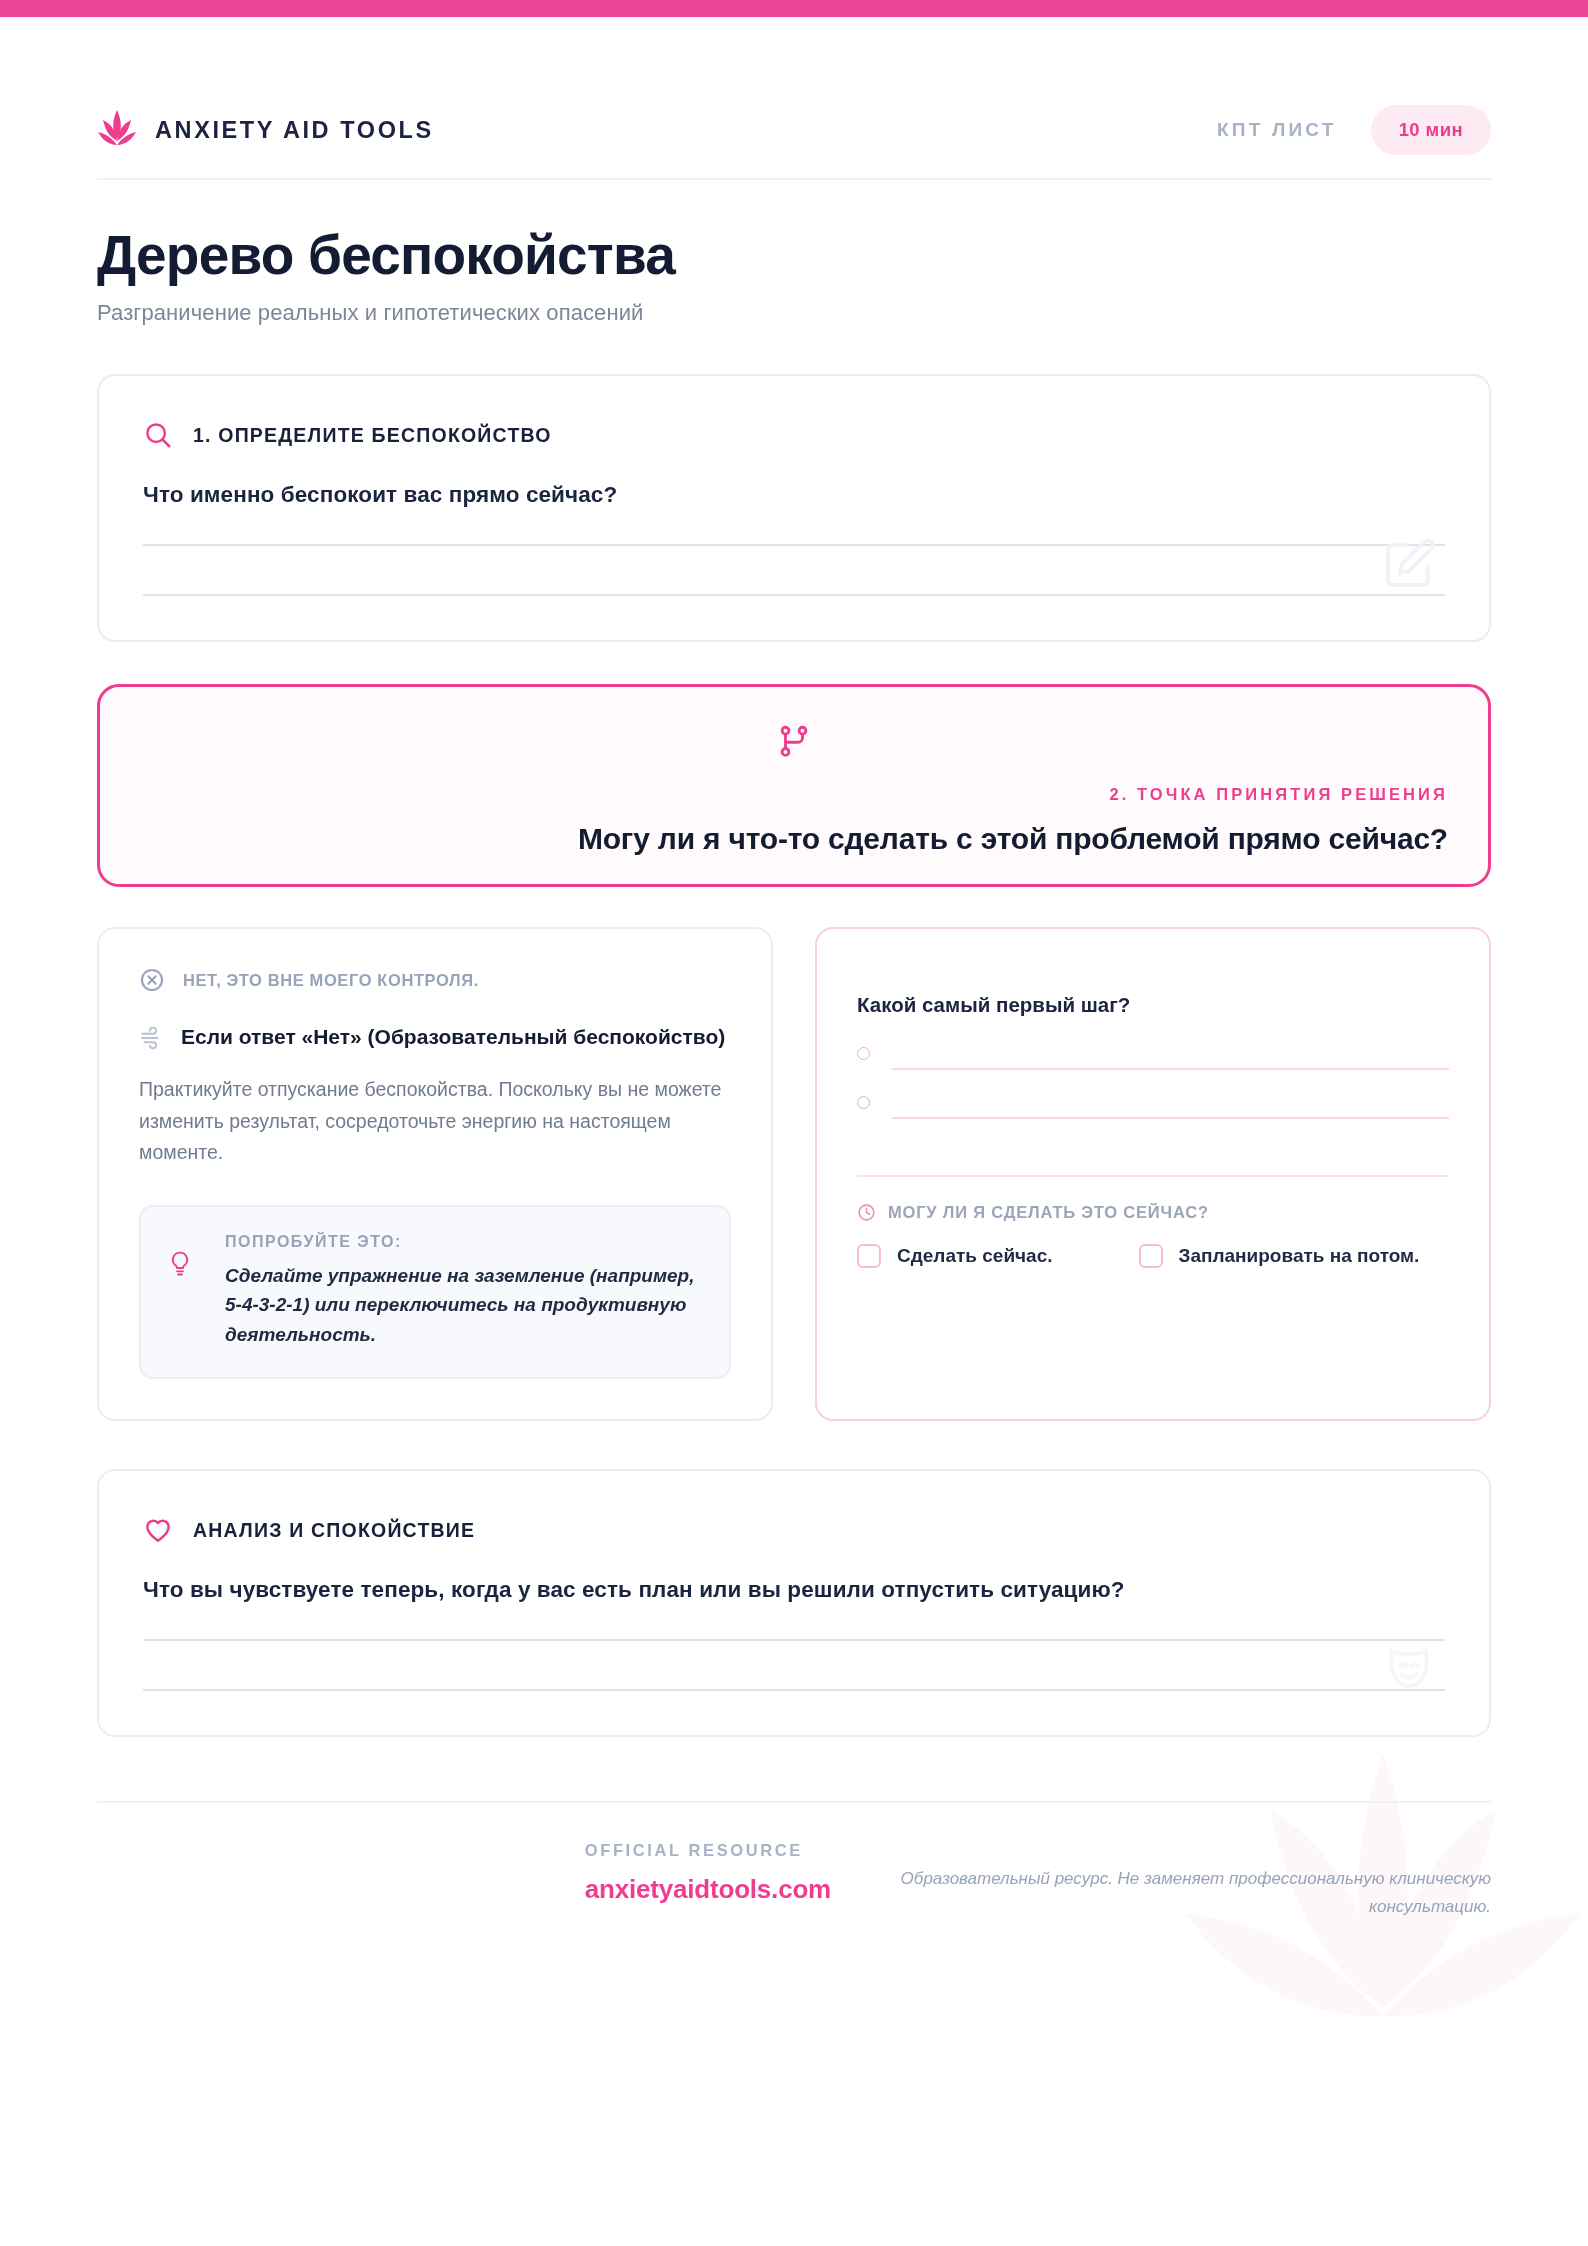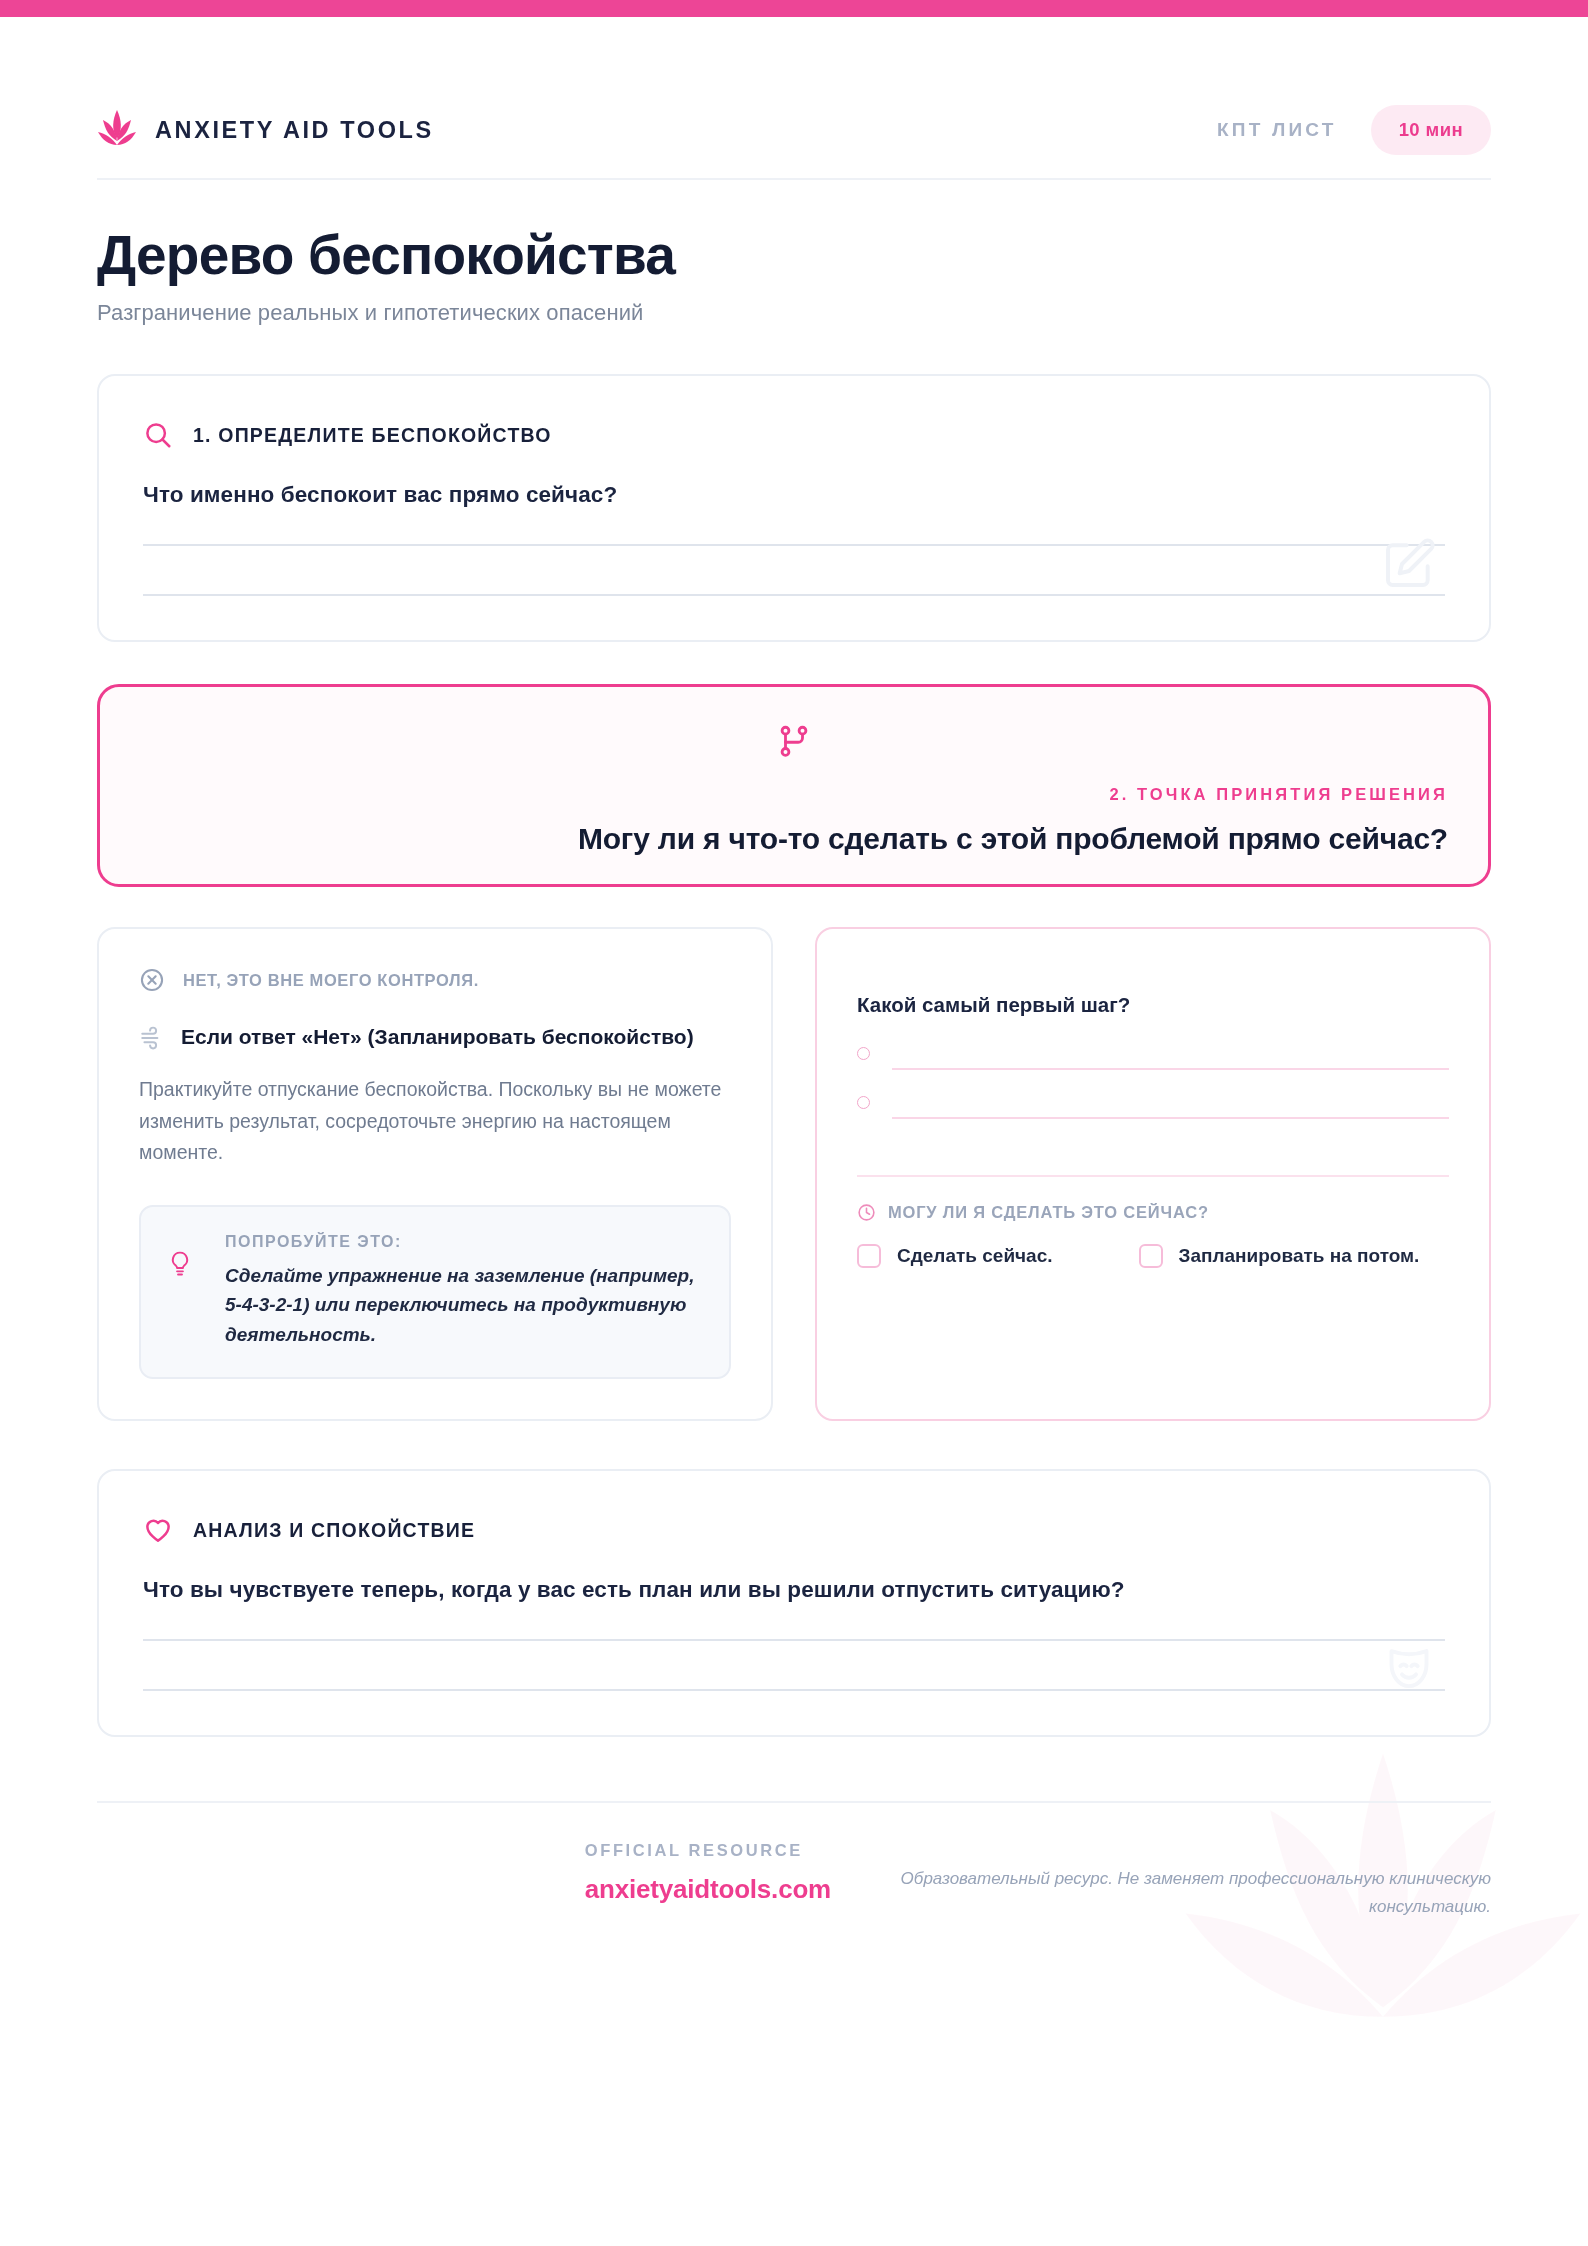--- a/index.html
+++ b/index.html
@@ -458,21 +458,21 @@
           </svg>
           <span class="branch-tag-label">НЕТ, ЭТО ВНЕ МОЕГО КОНТРОЛЯ.</span>
         </div>
 
         <div class="branch-heading">
           <svg class="ico" viewBox="0 0 24 24" fill="none" stroke="#b9c2d1" stroke-width="1.8" stroke-linecap="round" stroke-linejoin="round" aria-hidden="true">
             <path d="M3 8h10a2.8 2.8 0 1 0-2.8-2.8"></path>
             <path d="M3 12h14"></path>
             <path d="M5 16h8a2.8 2.8 0 1 1-2.8 2.8"></path>
           </svg>
-          <div class="branch-heading-text">Если ответ «Нет» (Запланировать беспокойство)</div>
+          <div class="branch-heading-text">Если ответ «Нет» (Образовательный беспокойство)</div>
         </div>
 
         <p class="branch-body">Практикуйте отпускание беспокойства. Поскольку вы не можете изменить результат, сосредоточьте энергию на настоящем моменте.</p>
 
         <div class="tip-box">
           <svg class="ico" viewBox="0 0 24 26" fill="none" stroke="#ee3d8f" stroke-width="1.8" stroke-linecap="round" stroke-linejoin="round" aria-hidden="true">
             <path d="M12 2.5a6.6 6.6 0 0 0-3.8 12c.7.6 1.1 1.3 1.1 2.1h5.4c0-.8.4-1.5 1.1-2.1A6.6 6.6 0 0 0 12 2.5z"></path>
             <line x1="9.3" y1="19.8" x2="14.7" y2="19.8"></line>
             <line x1="10.2" y1="22.6" x2="13.8" y2="22.6"></line>
           </svg>

